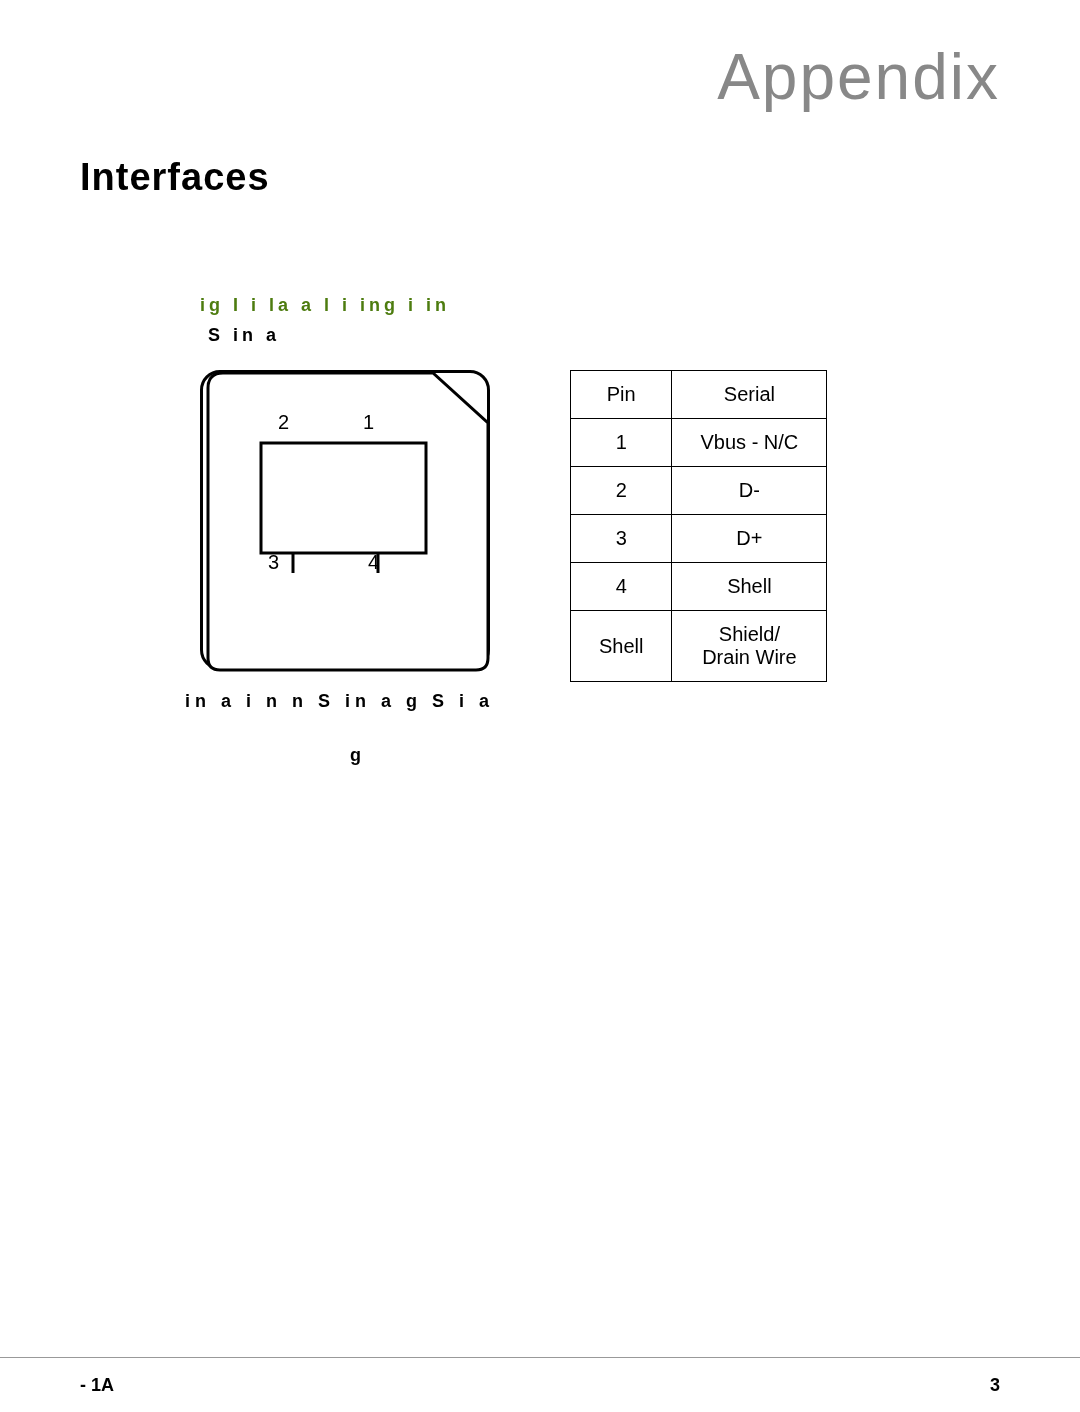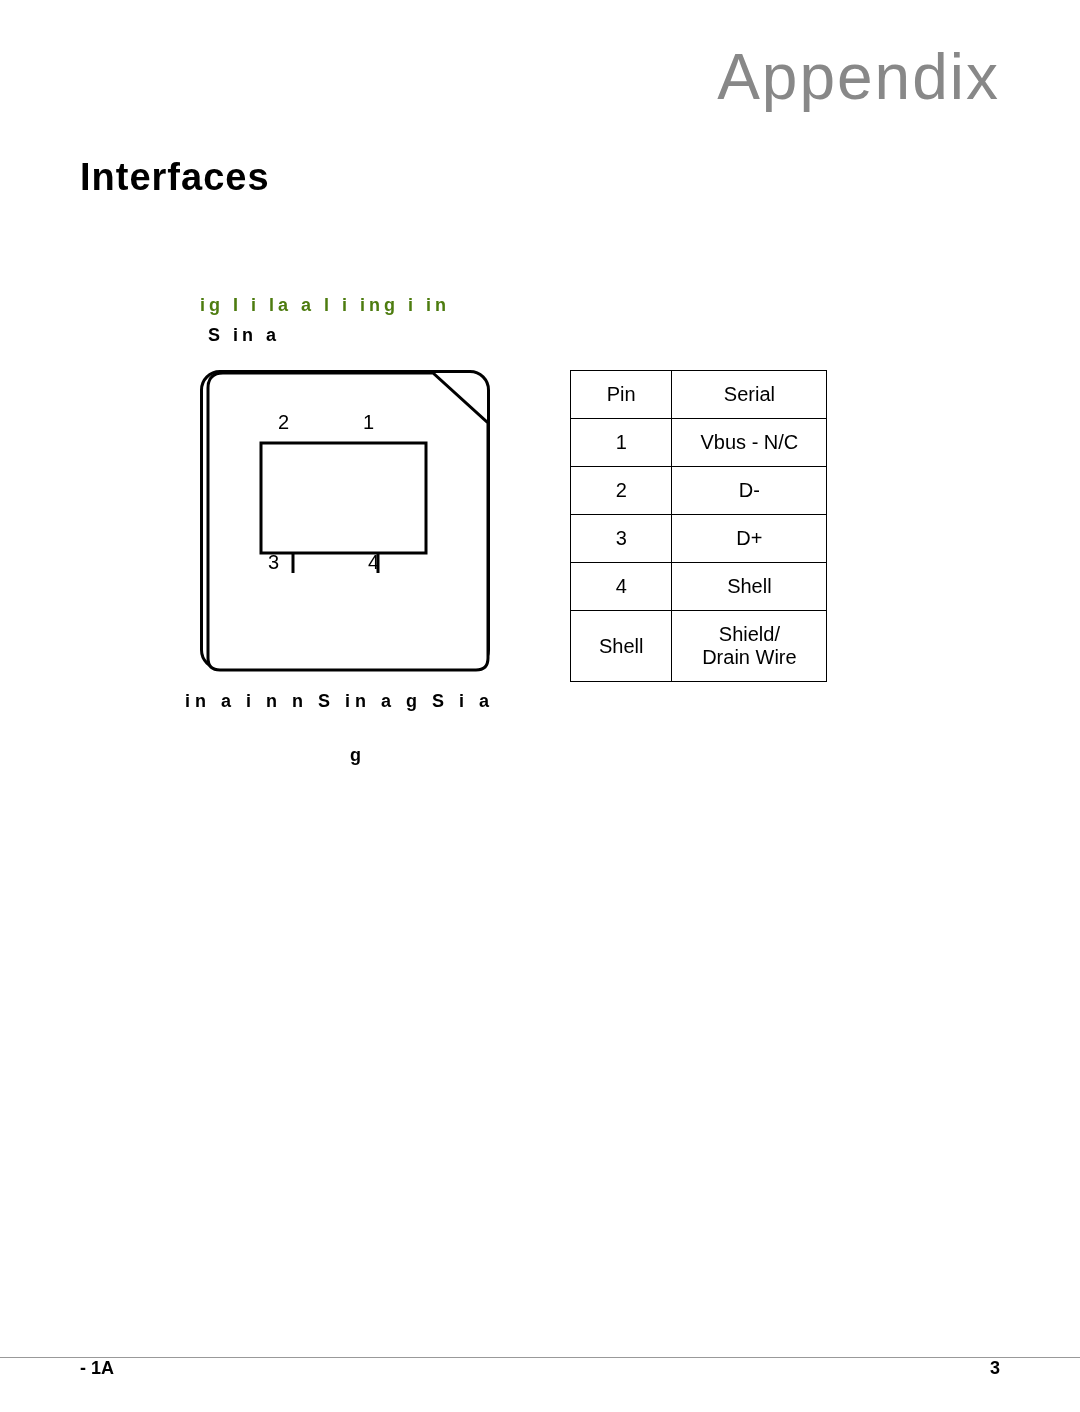--- a/index.html
+++ b/index.html
@@ -175,21 +175,21 @@
 
     
     .footer {
       position: absolute;
       bottom: 0;
       left: 0;
       right: 0;
       height: 55px;
       border-top: 1.5px solid #999999;
       display: flex;
-      align-items: flex-start;
+      align-items: center;
       justify-content: space-between;
       padding: 0 80px;
     }
 
     .footer-left {
       font-size: 18px;
       font-weight: 700;
       color: #000000;
     }
 

